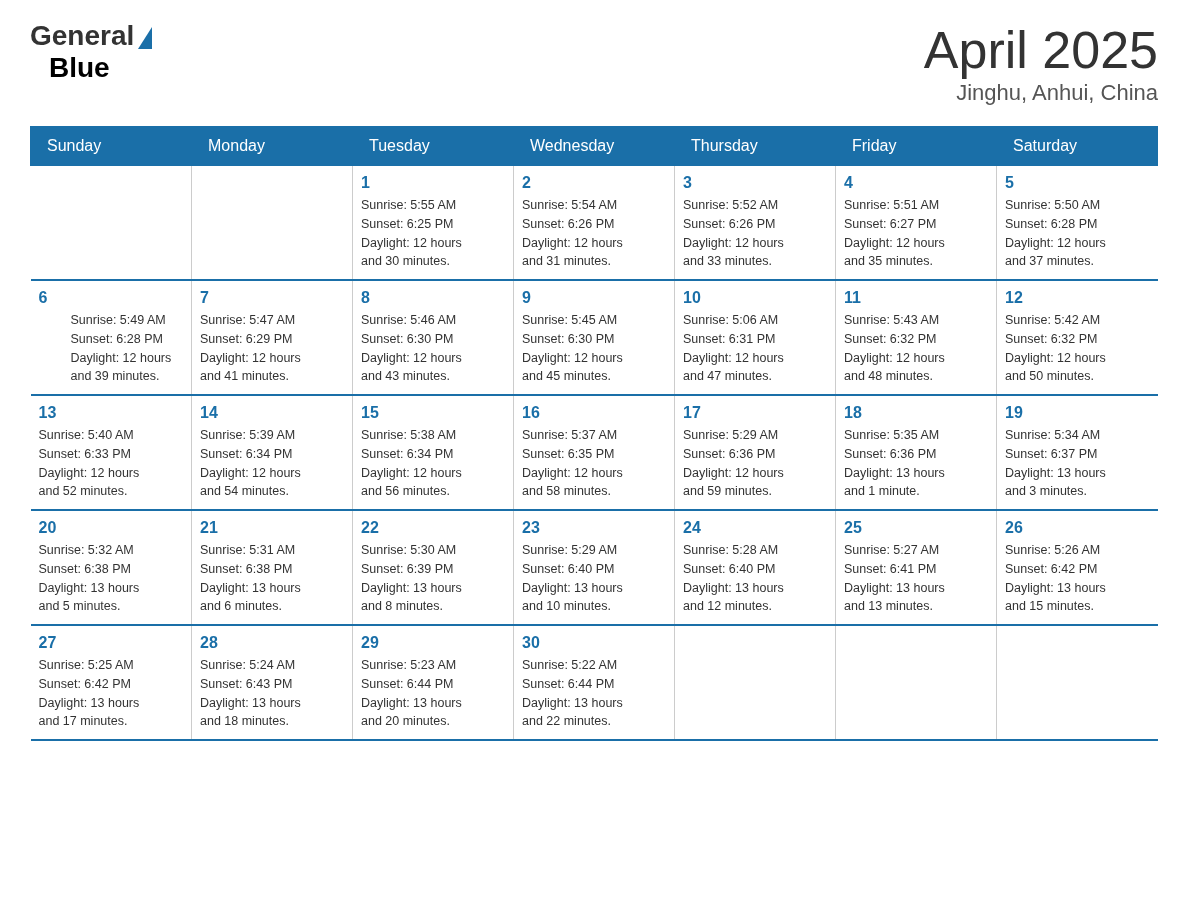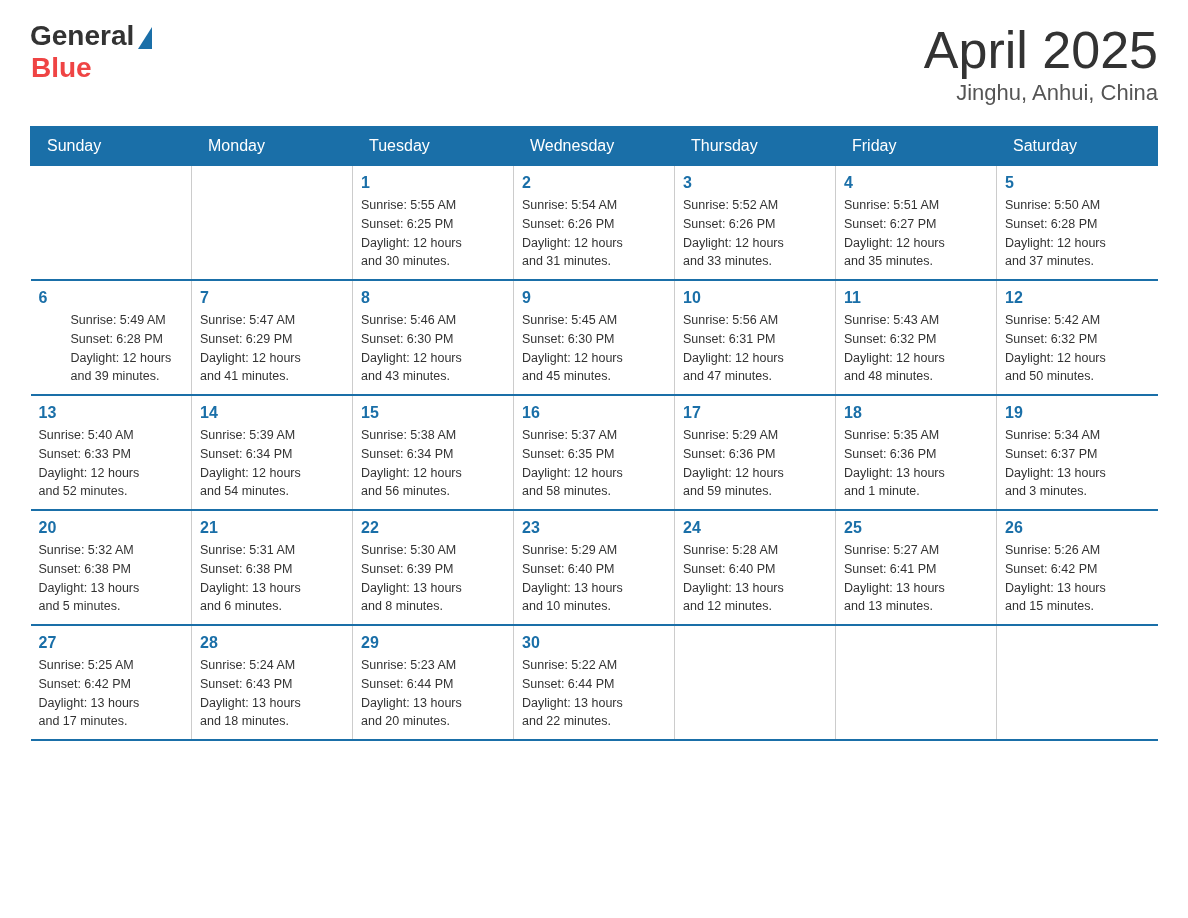--- a/index.html
+++ b/index.html
@@ -36,22 +36,22 @@
       width: 0;
       height: 0;
       border-left: 14px solid transparent;
       border-bottom: 22px solid #1a6fa8;
       margin-left: 4px;
       margin-top: 4px;
     }
     .logo-blue {
       font-size: 28px;
       font-weight: bold;
-      color: #ef4444;
-      margin-left: 1px;
+      color: #000000;
+      margin-left: 19px;
     }
     .title-section {
       text-align: right;
     }
     .calendar-title {
       font-size: 52px;
       font-weight: normal;
       color: #333;
     }
     .calendar-subtitle {
@@ -197,21 +197,21 @@
         </td>
         <td>
           <span class="day-number">9</span>
           <div class="day-info" style="white-space: pre-line;">Sunrise: 5:45 AM
 Sunset: 6:30 PM
 Daylight: 12 hours
 and 45 minutes.</div>
         </td>
         <td>
           <span class="day-number">10</span>
-          <div class="day-info" style="white-space: pre-line;">Sunrise: 5:56 AM
+          <div class="day-info" style="white-space: pre-line;">Sunrise: 5:06 AM
 Sunset: 6:31 PM
 Daylight: 12 hours
 and 47 minutes.</div>
         </td>
         <td>
           <span class="day-number">11</span>
           <div class="day-info" style="white-space: pre-line;">Sunrise: 5:43 AM
 Sunset: 6:32 PM
 Daylight: 12 hours
 and 48 minutes.</div>

